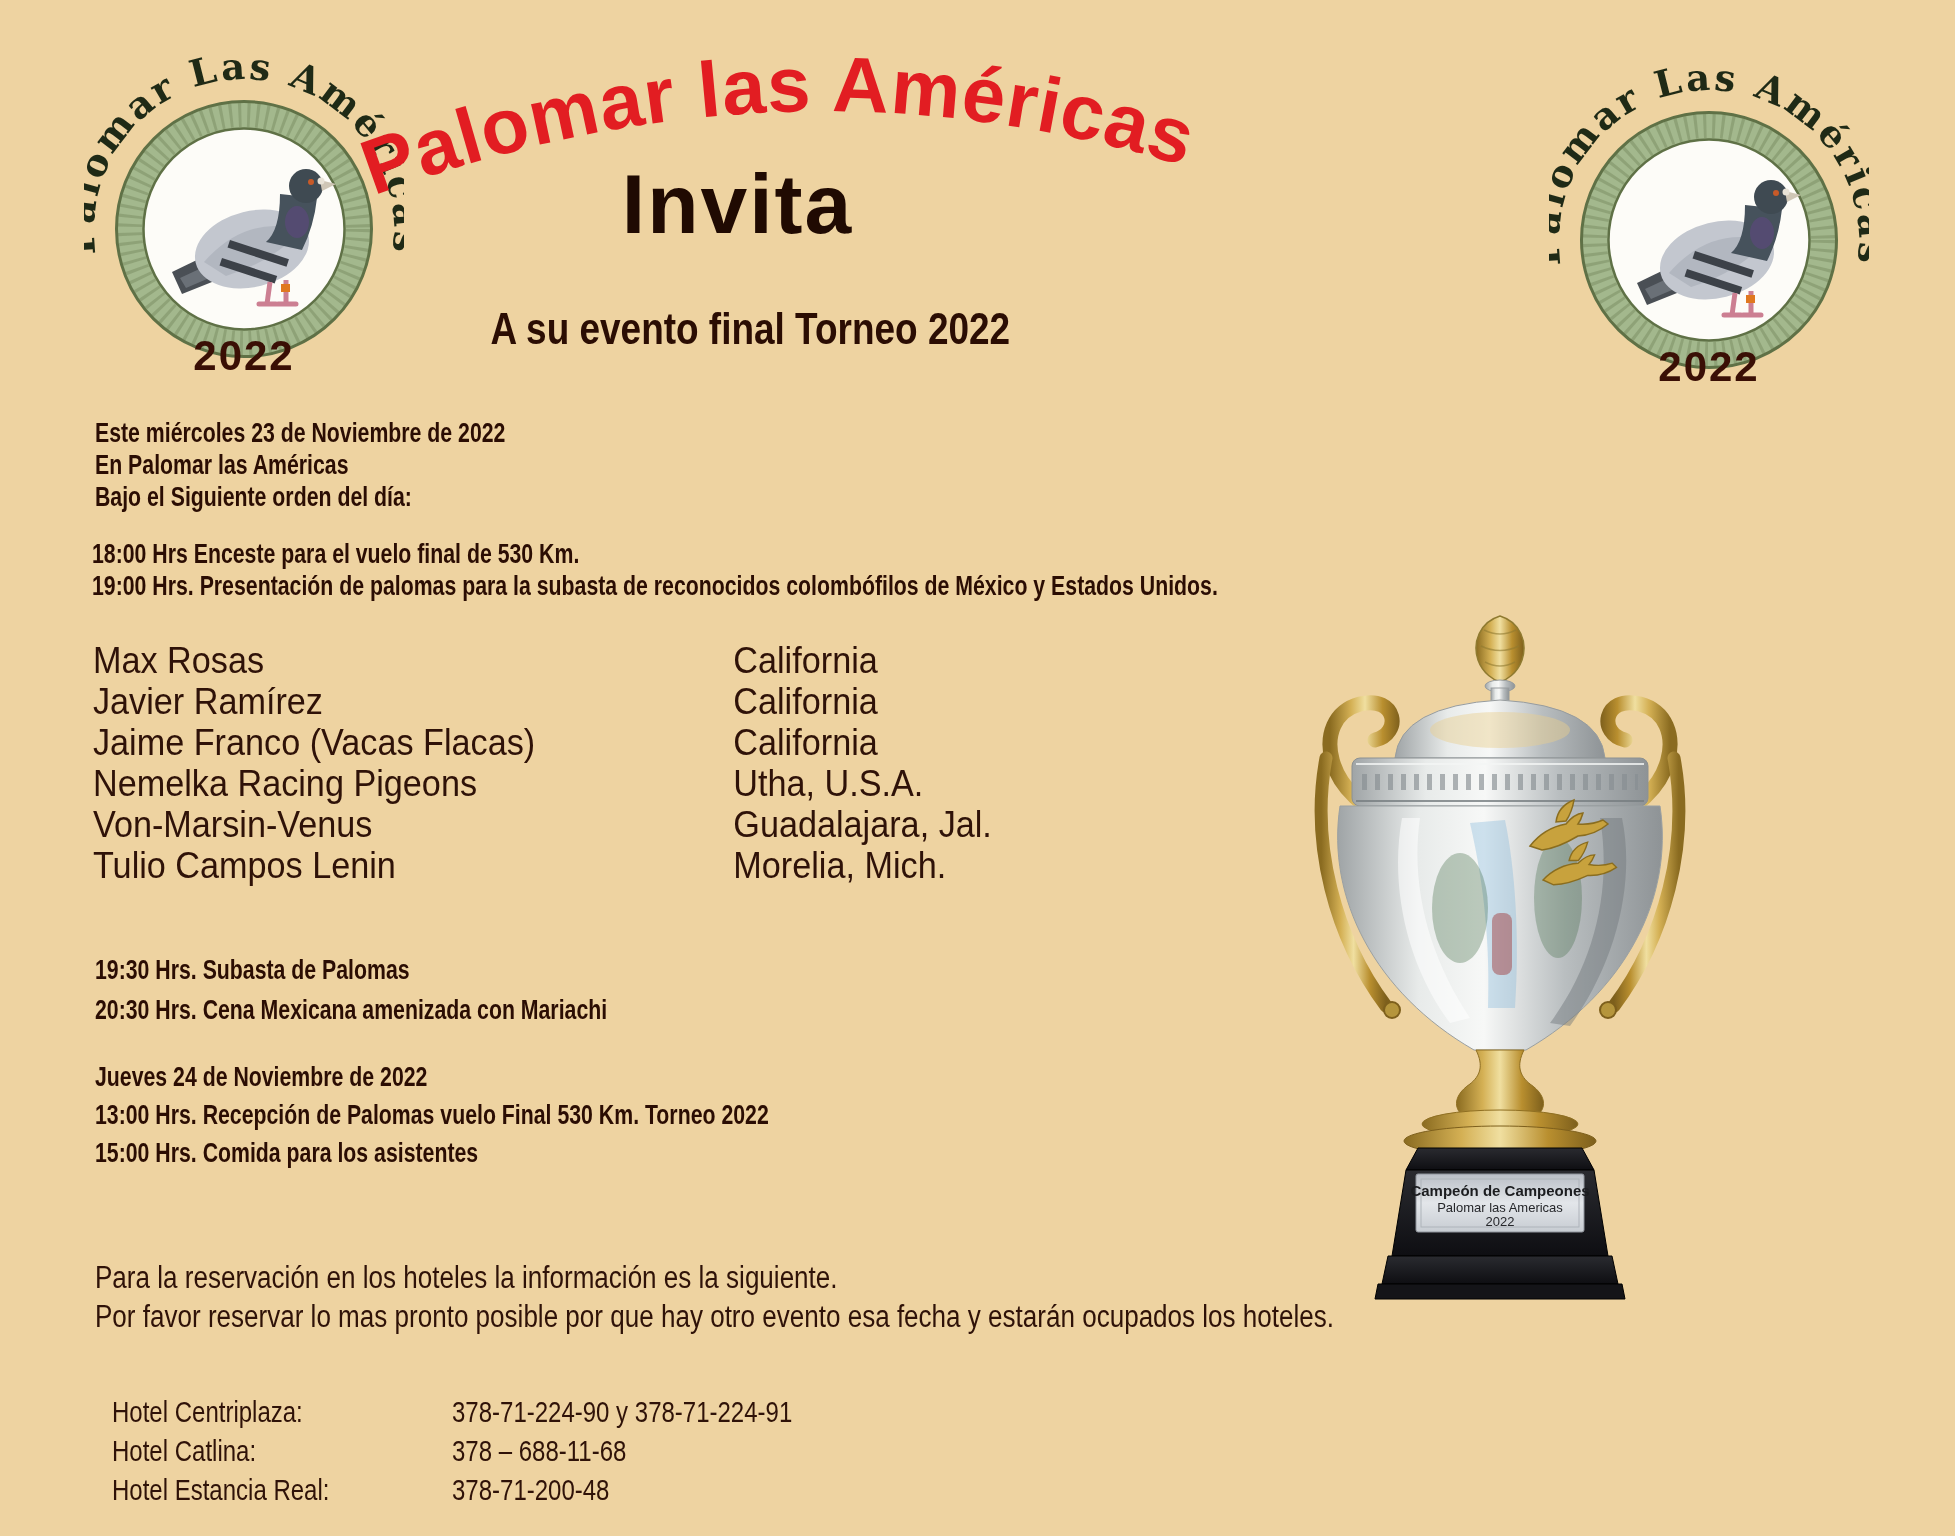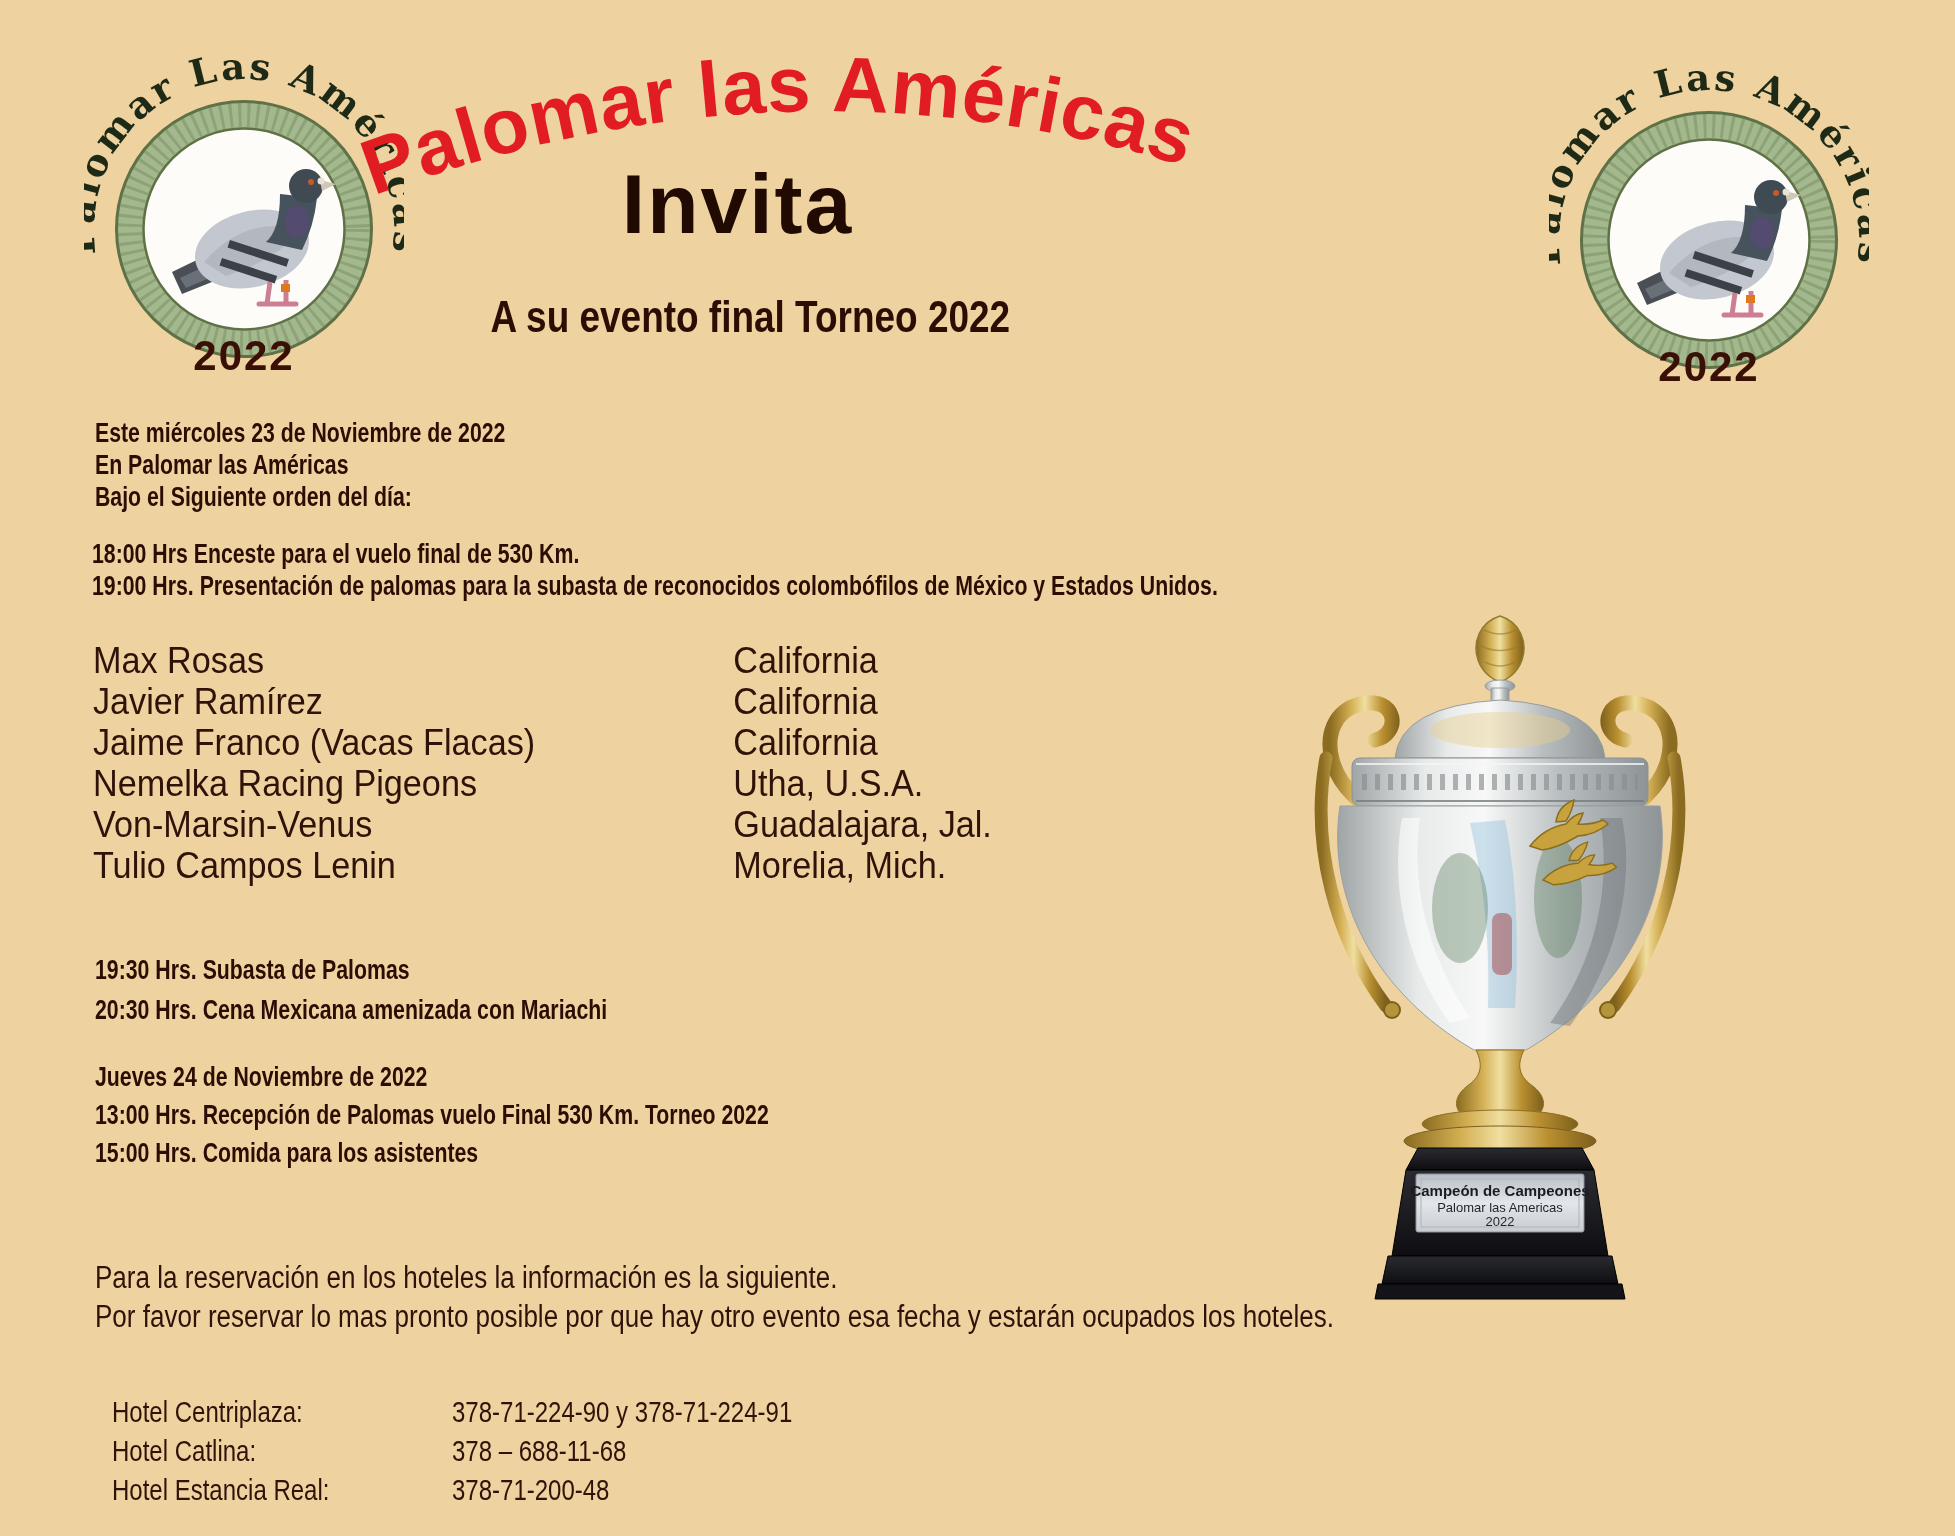--- a/index.html
+++ b/index.html
@@ -14,21 +14,21 @@
   .abs{position:absolute;}
   svg text{font-family:"Liberation Sans", sans-serif;}
   .badge-arc{font-family:"DejaVu Serif", serif;font-weight:bold;font-size:37px;letter-spacing:3px;fill:#1f2a16;}
   .badge-year{font-size:42px;font-weight:bold;fill:#3a0f05;letter-spacing:2px;}
   .title-arc-text{font-size:78px;font-weight:bold;fill:#e21d22;letter-spacing:1px;}
   .invita{
     left:0;top:156px;width:1475px;text-align:center;
     font-size:84px;font-weight:bold;color:#200a02;letter-spacing:2px;
   }
   .tagline{
-    left:0;top:292px;width:1500px;text-align:center;
+    left:0;top:304px;width:1500px;text-align:center;
     font-size:44px;font-weight:bold;color:#2b0d03;
   }
   .cxc{display:inline-block;transform:scaleX(0.84);transform-origin:50% 50%;white-space:nowrap;}
   .boldblock{
     font-weight:bold;color:#2b0d03;font-size:28px;line-height:32px;
     transform:scaleX(0.76);transform-origin:0 0;white-space:nowrap;
   }
   .boldblock.sp40{line-height:40px;}
   .boldblock.sp38{line-height:38px;}
   .names{

